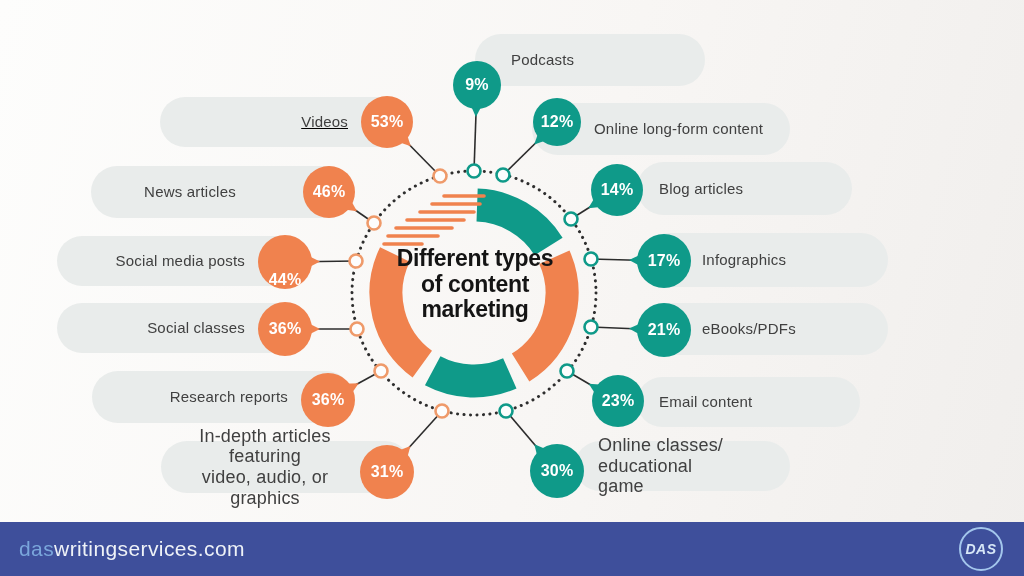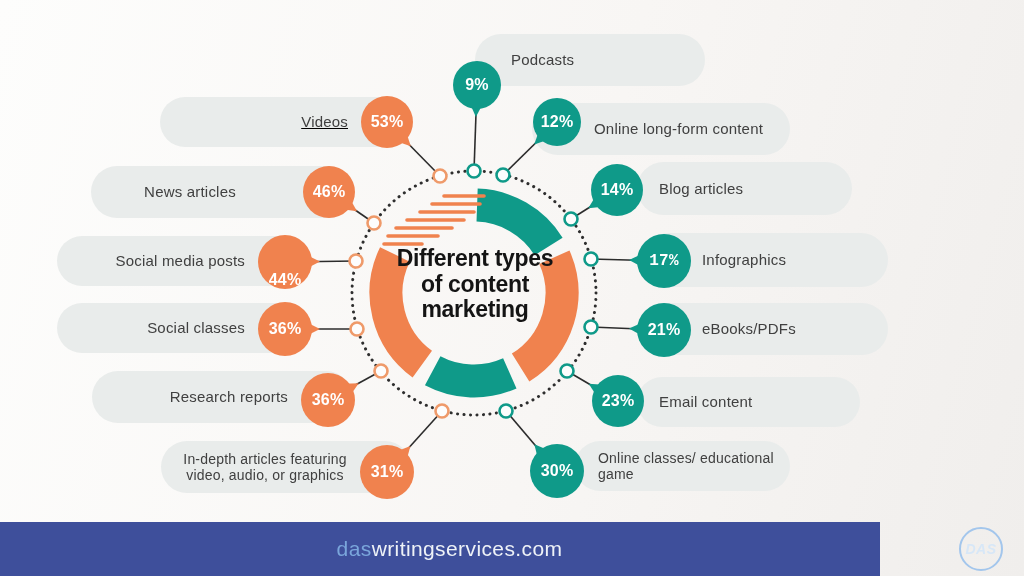--- a/index.html
+++ b/index.html
@@ -13,21 +13,21 @@
     background:linear-gradient(105deg,#fdfdfc 0%,#f8f6f4 55%,#f0eeec 100%);
   }
   
   .pill{
     position:absolute;background:var(--pill);border-radius:28px;
     display:flex;align-items:center;z-index:1;box-sizing:border-box;
   }
   .pill-label{
     width:100%;color:#404040;font-size:15px;line-height:1.15;letter-spacing:.2px;
   }
-  .pill-label.small{font-size:14px;}
+  .pill-label.small{font-size:18px;}
   
   .bubble{
     position:absolute;border-radius:50%;z-index:3;
     display:flex;align-items:center;justify-content:center;
   }
   .bubble.orange{background:var(--orange);}
   .bubble.teal{background:var(--teal);}
   .bubble .pct{color:#fff;font-weight:bold;font-size:16px;letter-spacing:.2px;}
   
   #decor{position:absolute;left:0;top:0;z-index:2;pointer-events:none;}
@@ -42,22 +42,22 @@
   .node.orange{stroke:#ef9a6a;}
   .node.teal{stroke:var(--teal);}
   
   #center-title{
     position:absolute;left:394px;top:246px;width:162px;z-index:3;
     text-align:center;font-weight:bold;font-size:23px;line-height:25.5px;
     color:#141414;letter-spacing:-0.3px;
   }
   
   #footer{
-    position:absolute;left:0;top:522px;width:880px;height:54px;
-    background:var(--bar);z-index:4;display:flex;align-items:center;justify-content:center;
+    position:absolute;left:0;top:522px;width:1024px;height:54px;
+    background:var(--bar);z-index:4;display:flex;align-items:center;
   }
   #brand{margin-left:19px;font-size:21px;letter-spacing:.4px;}
   #brand .pre{color:var(--brandblue);}
   #brand .suf{color:#eef2f7;}
   #logo{
     position:absolute;left:959px;top:5px;width:44px;height:44px;
     border:2.5px solid #a3c6ec;border-radius:50%;box-sizing:border-box;
     display:flex;align-items:center;justify-content:center;
   }
   #logo .logo-text{
@@ -146,21 +146,21 @@
       </div>
       <div class="pill" style="left: 637px; top: 162px; width: 215px; height: 53px;">
         <div class="pill-label" style="text-align: left; padding-left: 22px;">Blog articles</div>
       </div>
       <div class="bubble teal" style="left: 591px; top: 164px; width: 52px; height: 52px;">
         <span class="pct">14%</span>
       </div>
       <div class="pill" style="left: 642px; top: 233px; width: 246px; height: 54px;">
         <div class="pill-label" style="text-align: left; padding-left: 60px;">Infographics</div>
       </div>
-      <div class="bubble teal" style="left: 637px; top: 234px; width: 54px; height: 54px; font-family: Liberation Mono, monospace;">
+      <div class="bubble teal" style="left: 637px; top: 234px; width: 54px; height: 54px;">
         <span class="pct">17%</span>
       </div>
       <div class="pill" style="left: 642px; top: 303px; width: 246px; height: 52px;">
         <div class="pill-label" style="text-align: left; padding-left: 60px;">eBooks/PDFs</div>
       </div>
       <div class="bubble teal" style="left: 637px; top: 303px; width: 54px; height: 54px;">
         <span class="pct">21%</span>
       </div>
       <div class="pill" style="left: 637px; top: 377px; width: 223px; height: 50px;">
         <div class="pill-label" style="text-align: left; padding-left: 22px;">Email content</div>

